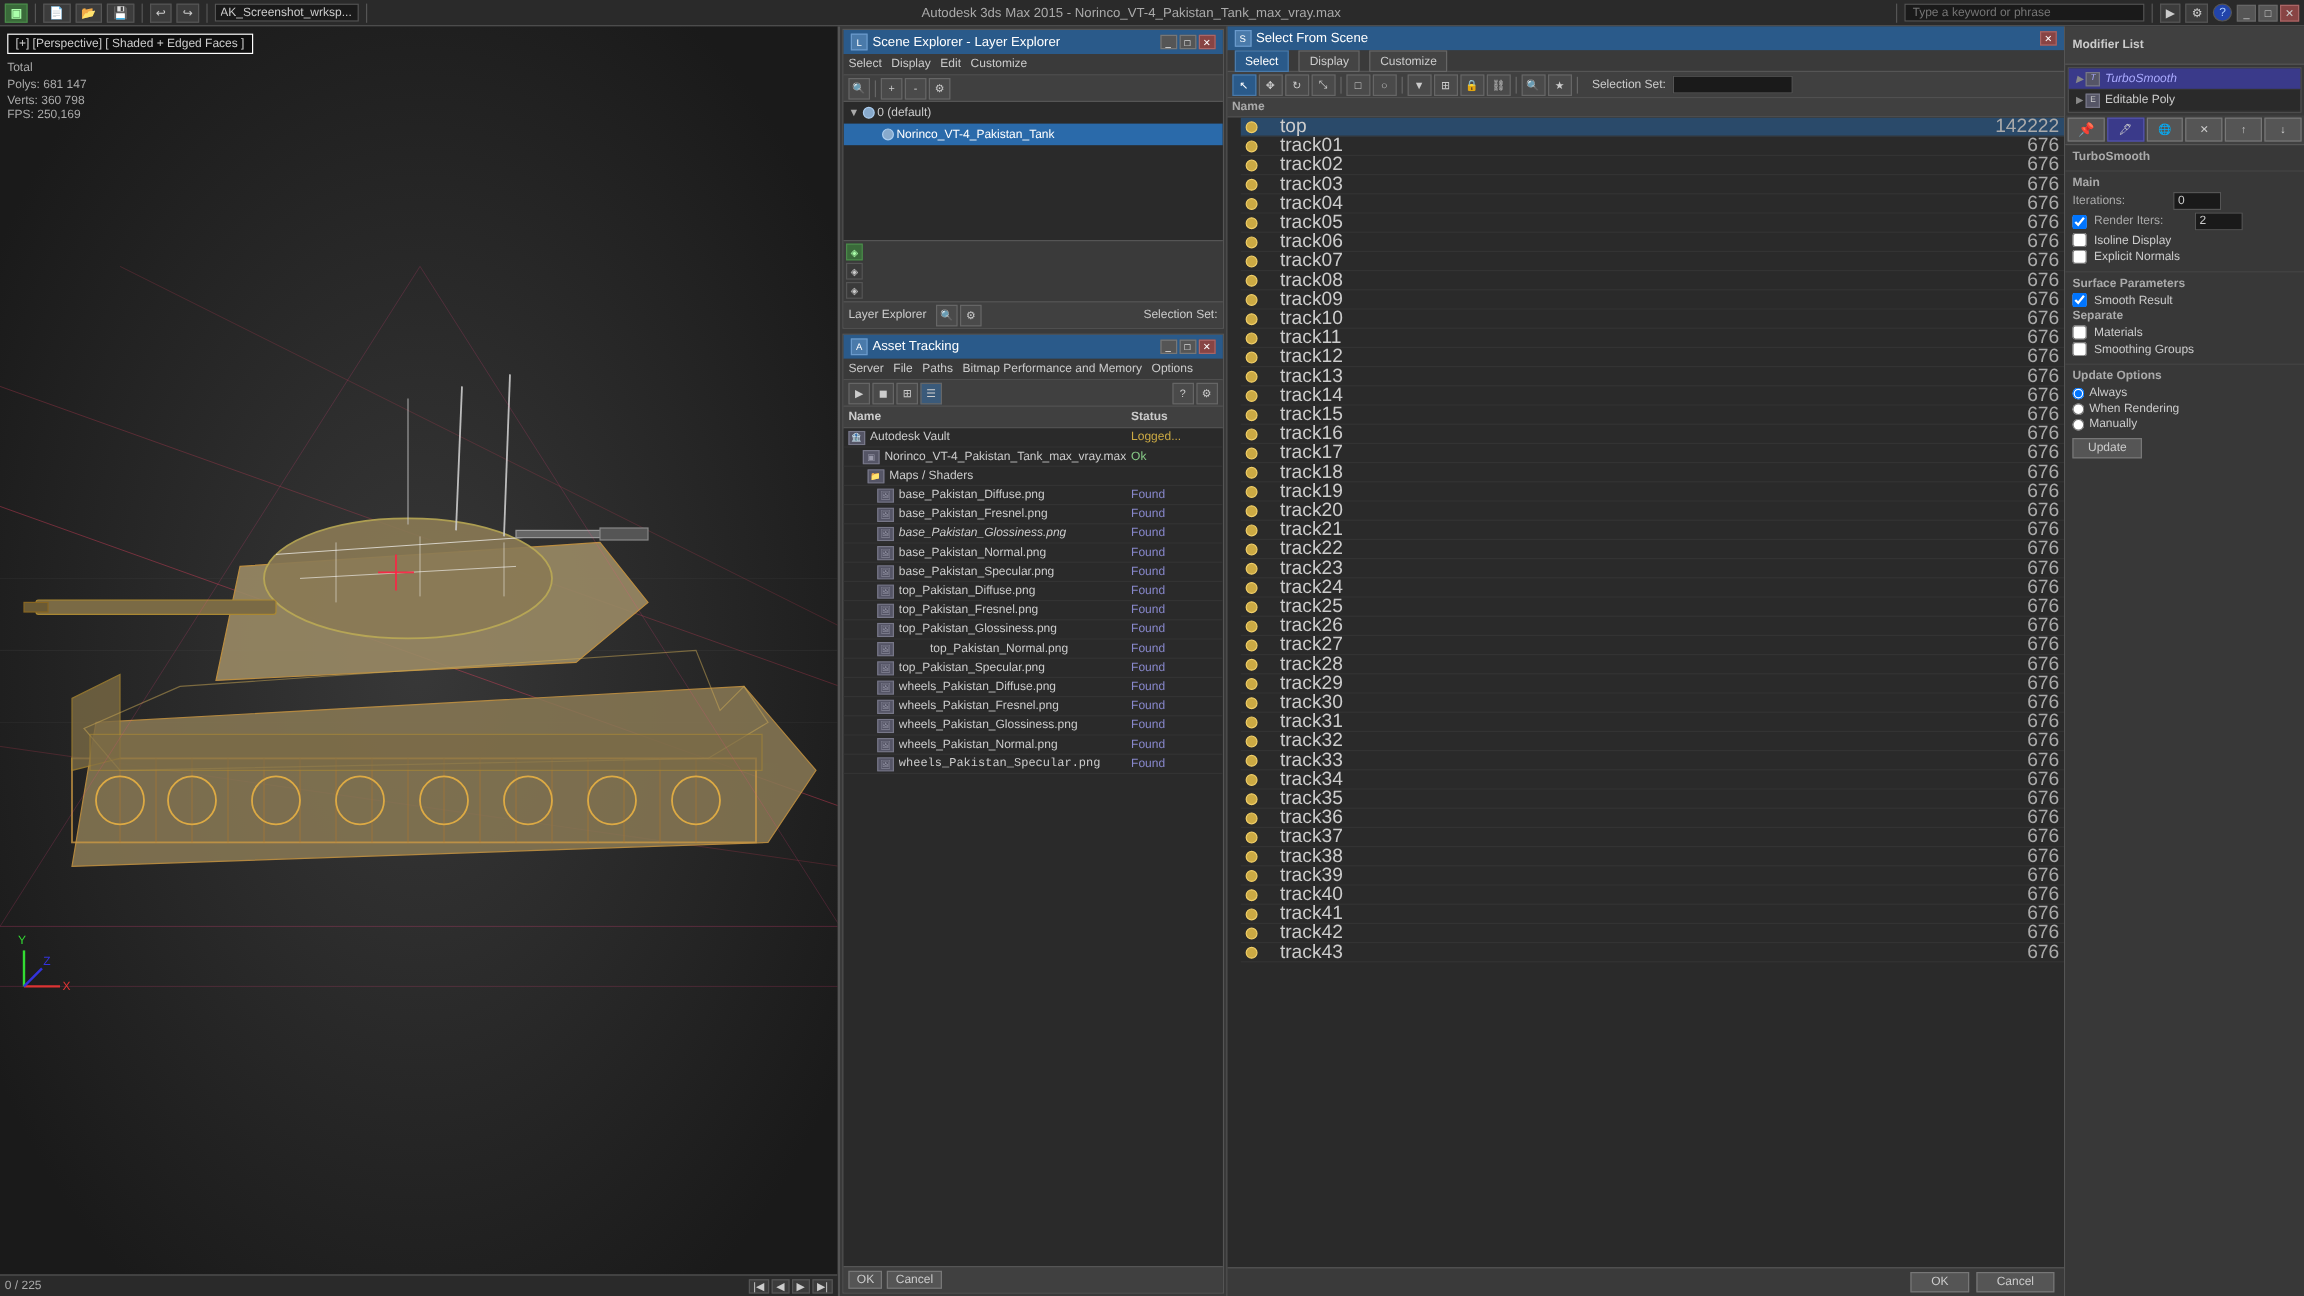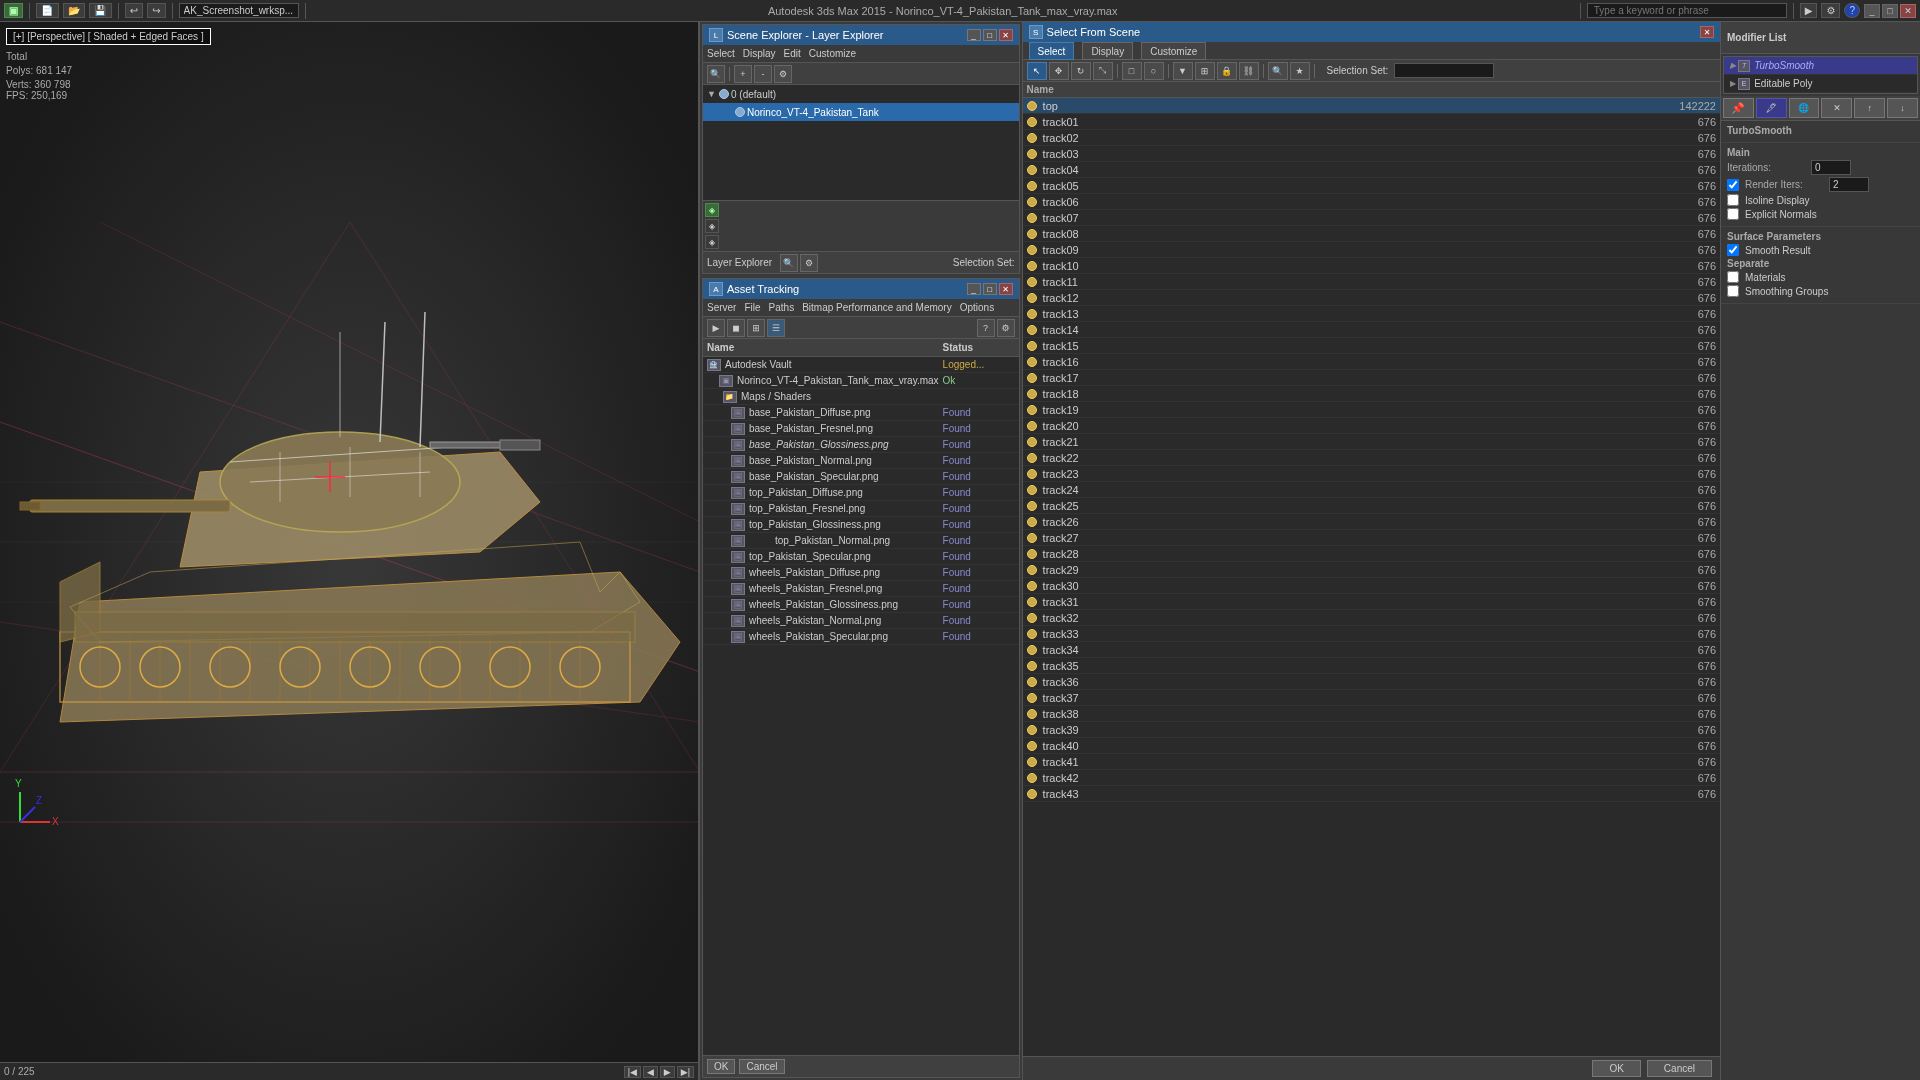--- a/index.html
+++ b/index.html
@@ -298,24 +298,25 @@
       font-weight: bold;
     }
     .sfs-col-name { flex: 1; }
 
     .sfs-list { flex: 1; overflow-y: auto; background: #2a2a2a; }
     .sfs-item {
       display: flex;
       align-items: center;
       height: 16px;
       padding: 0 4px;
-      font-size: 11px;
+      font-size: 16px;
       border-bottom: 1px solid #333;
       cursor: pointer;
-      gap: 6px;
+      gap: 19px;
+      margin-left: 11px;
     }
     .sfs-item.selected { background: #2a4a6a; }
     .sfs-dot { width: 10px; height: 10px; border-radius: 50%; background: #ccaa44; border: 1px solid #eecc66; flex-shrink: 0; }
     .sfs-item-name { flex: 1; color: #ccc; }
     .sfs-item-count { width: 60px; text-align: right; color: #aaa; }
 
     
     #modifier-panel {
       flex: 0 0 200px;
       background: #383838;
@@ -777,21 +778,21 @@
           <div class="asset-row">
             <div class="at-name" style="padding-left: 28px; display: flex; align-items: center; gap: 2px;">
               <div class="asset-icon">🖼</div>
               <span style="overflow: hidden; white-space: nowrap; text-overflow: ellipsis;">wheels_Pakistan_Normal.png</span>
             </div>
             <div class="at-status status-found">Found</div>
           </div>
           <div class="asset-row">
             <div class="at-name" style="padding-left: 28px; display: flex; align-items: center; gap: 2px;">
               <div class="asset-icon">🖼</div>
-              <span style="overflow: hidden; white-space: nowrap; text-overflow: ellipsis;">wheels_Pakistan_Specular.png</span>
+              <span style="overflow: hidden; white-space: nowrap; text-overflow: ellipsis; font-family: Liberation Mono, monospace;">wheels_Pakistan_Specular.png</span>
             </div>
             <div class="at-status status-found">Found</div>
           </div>
         </div>
 
       <div class="asset-bottom">
         <button class="asset-bottom-btn">OK</button>
         <button class="asset-bottom-btn">Cancel</button>
       </div>
     </div>
@@ -1131,15 +1132,31 @@
         <div class="mod-row">
           <input type="checkbox" class="mod-checkbox" style="">
           <span>Materials</span>
         </div>
         <div class="mod-row">
           <input type="checkbox" class="mod-checkbox" style="">
           <span>Smoothing Groups</span>
         </div>
       </div>
 
+      <div class="update-options">
+        <div class="update-title">Update Options</div>
+        <div class="update-row">
+          <input type="radio" name="update" class="mod-radio" checked="" style="">
+          <span>Always</span>
+        </div>
+        <div class="update-row">
+          <input type="radio" name="update" class="mod-radio" style="">
+          <span>When Rendering</span>
+        </div>
+        <div class="update-row">
+          <input type="radio" name="update" class="mod-radio" style="">
+          <span>Manually</span>
+        </div>
+        <button class="update-btn">Update</button>
+      </div>
     </div>
   </div>
 </div>
 
 </body></html>

